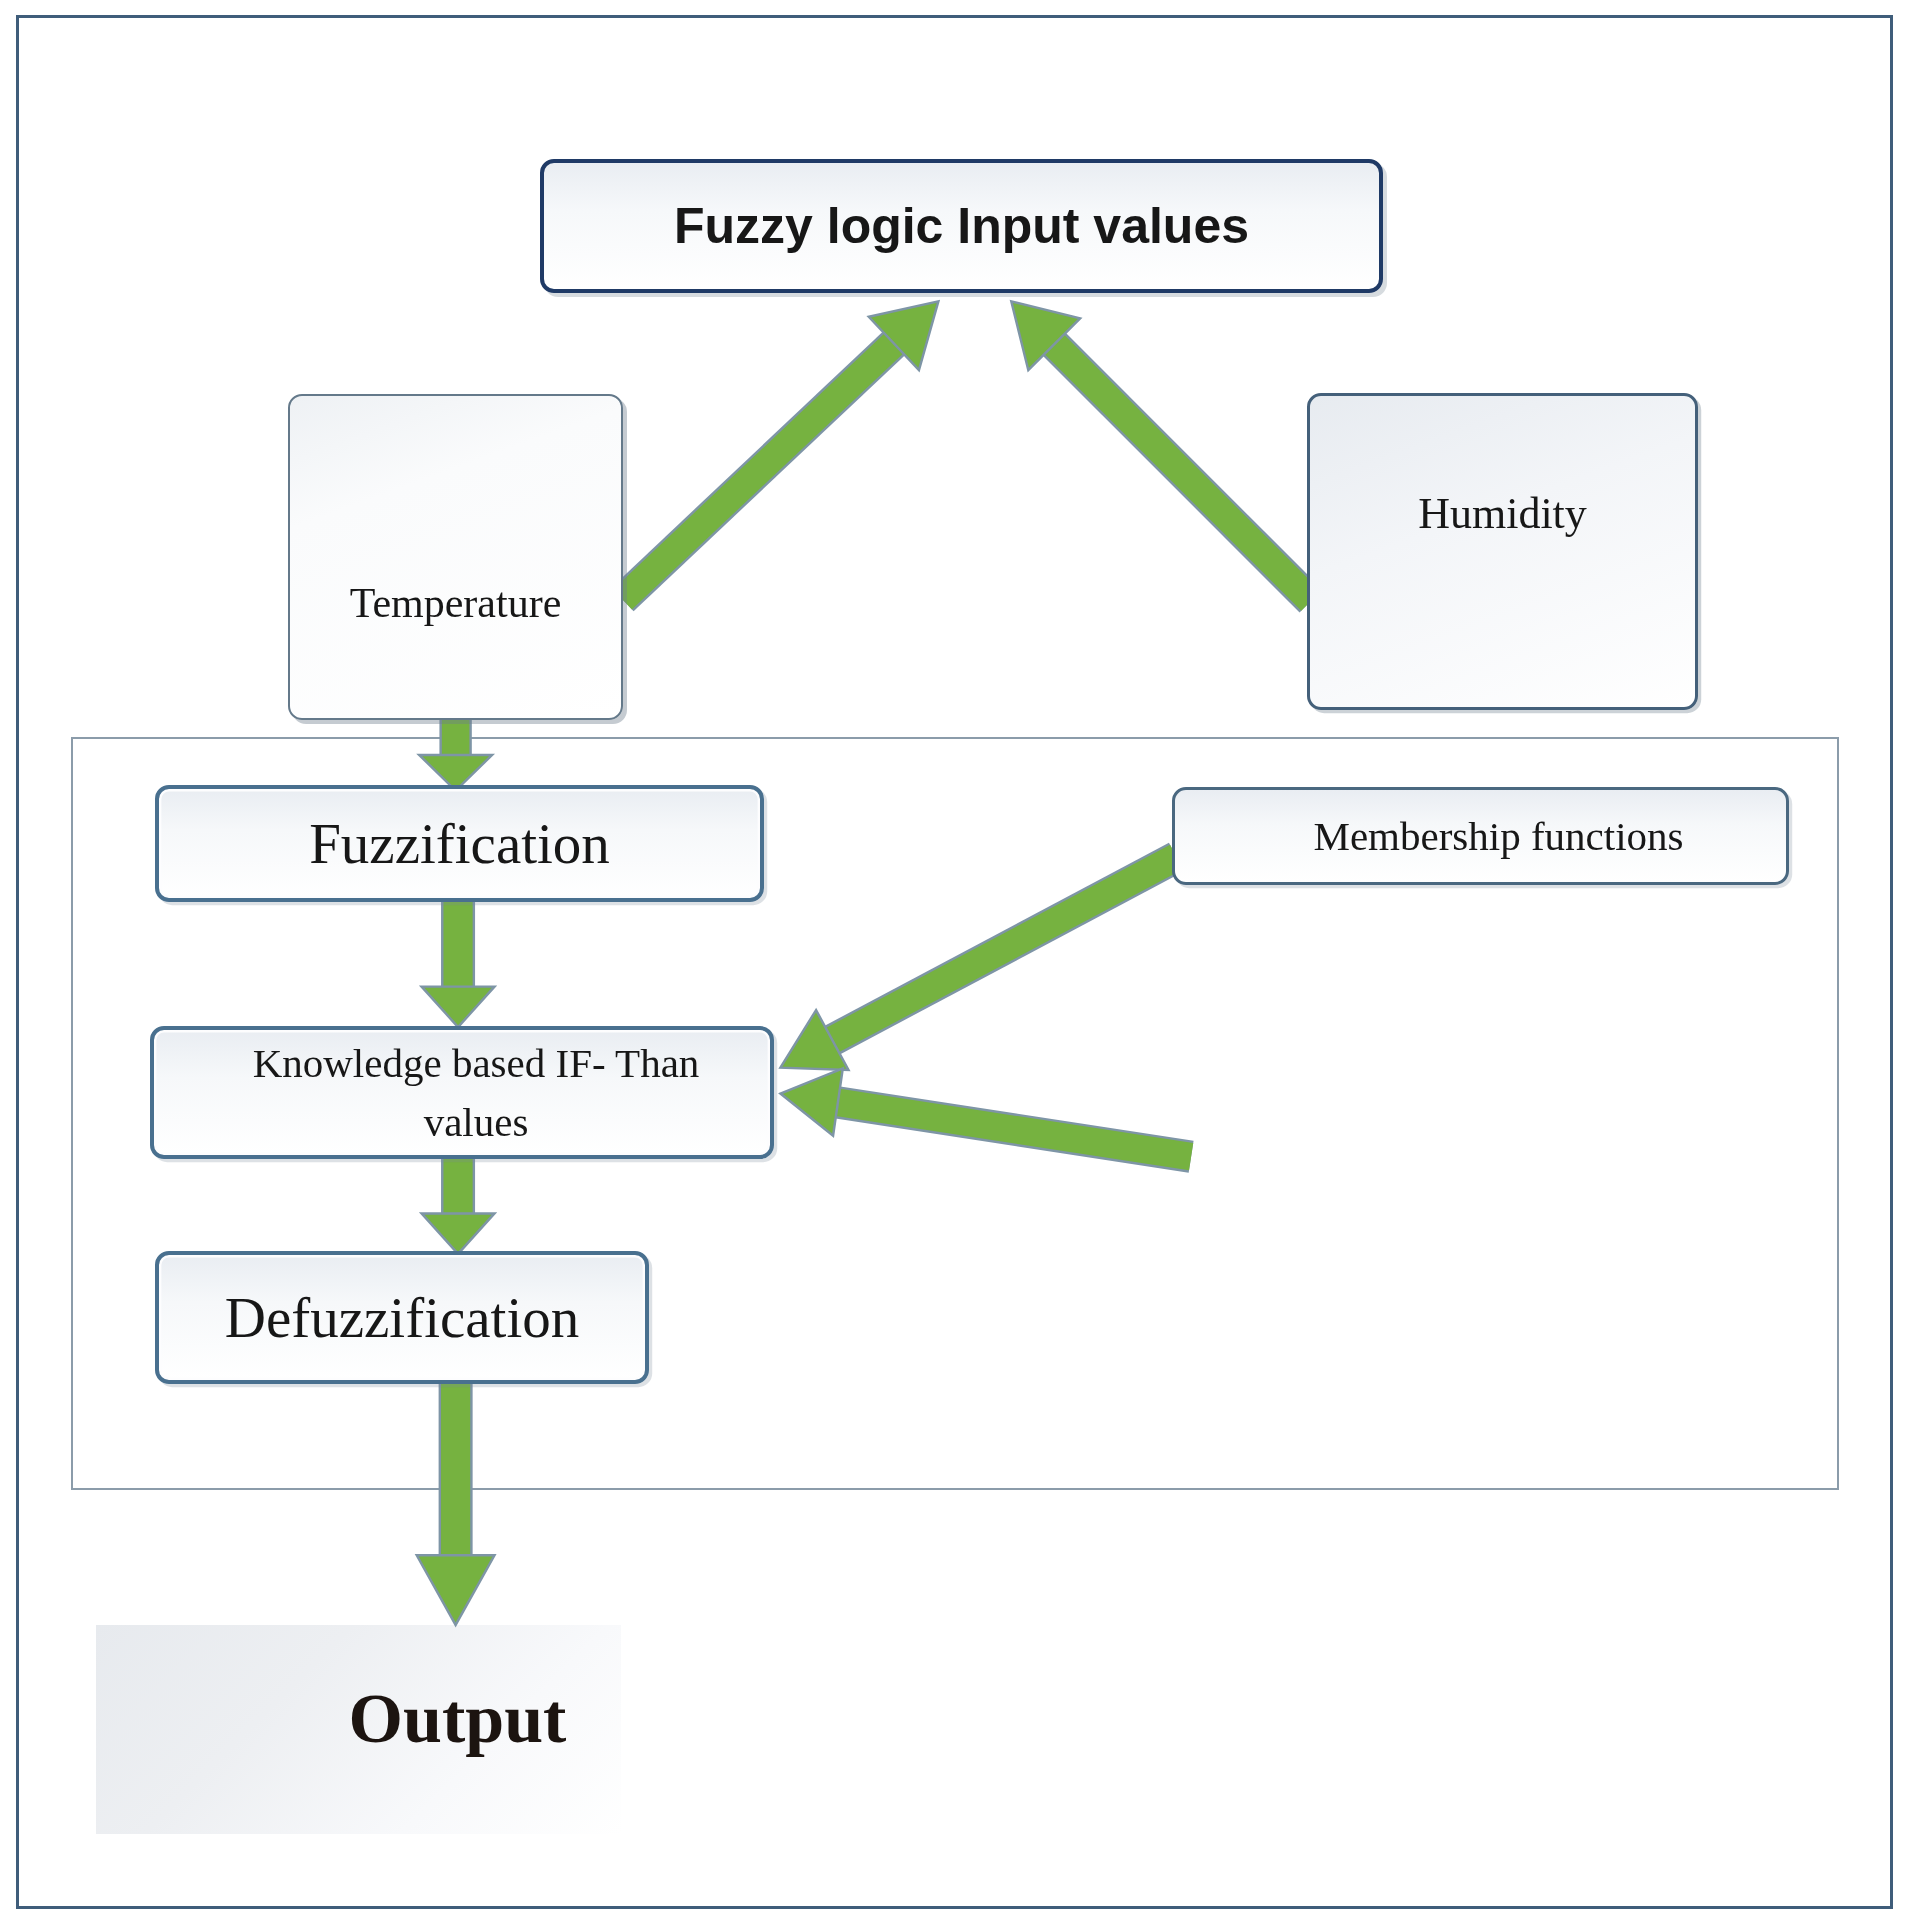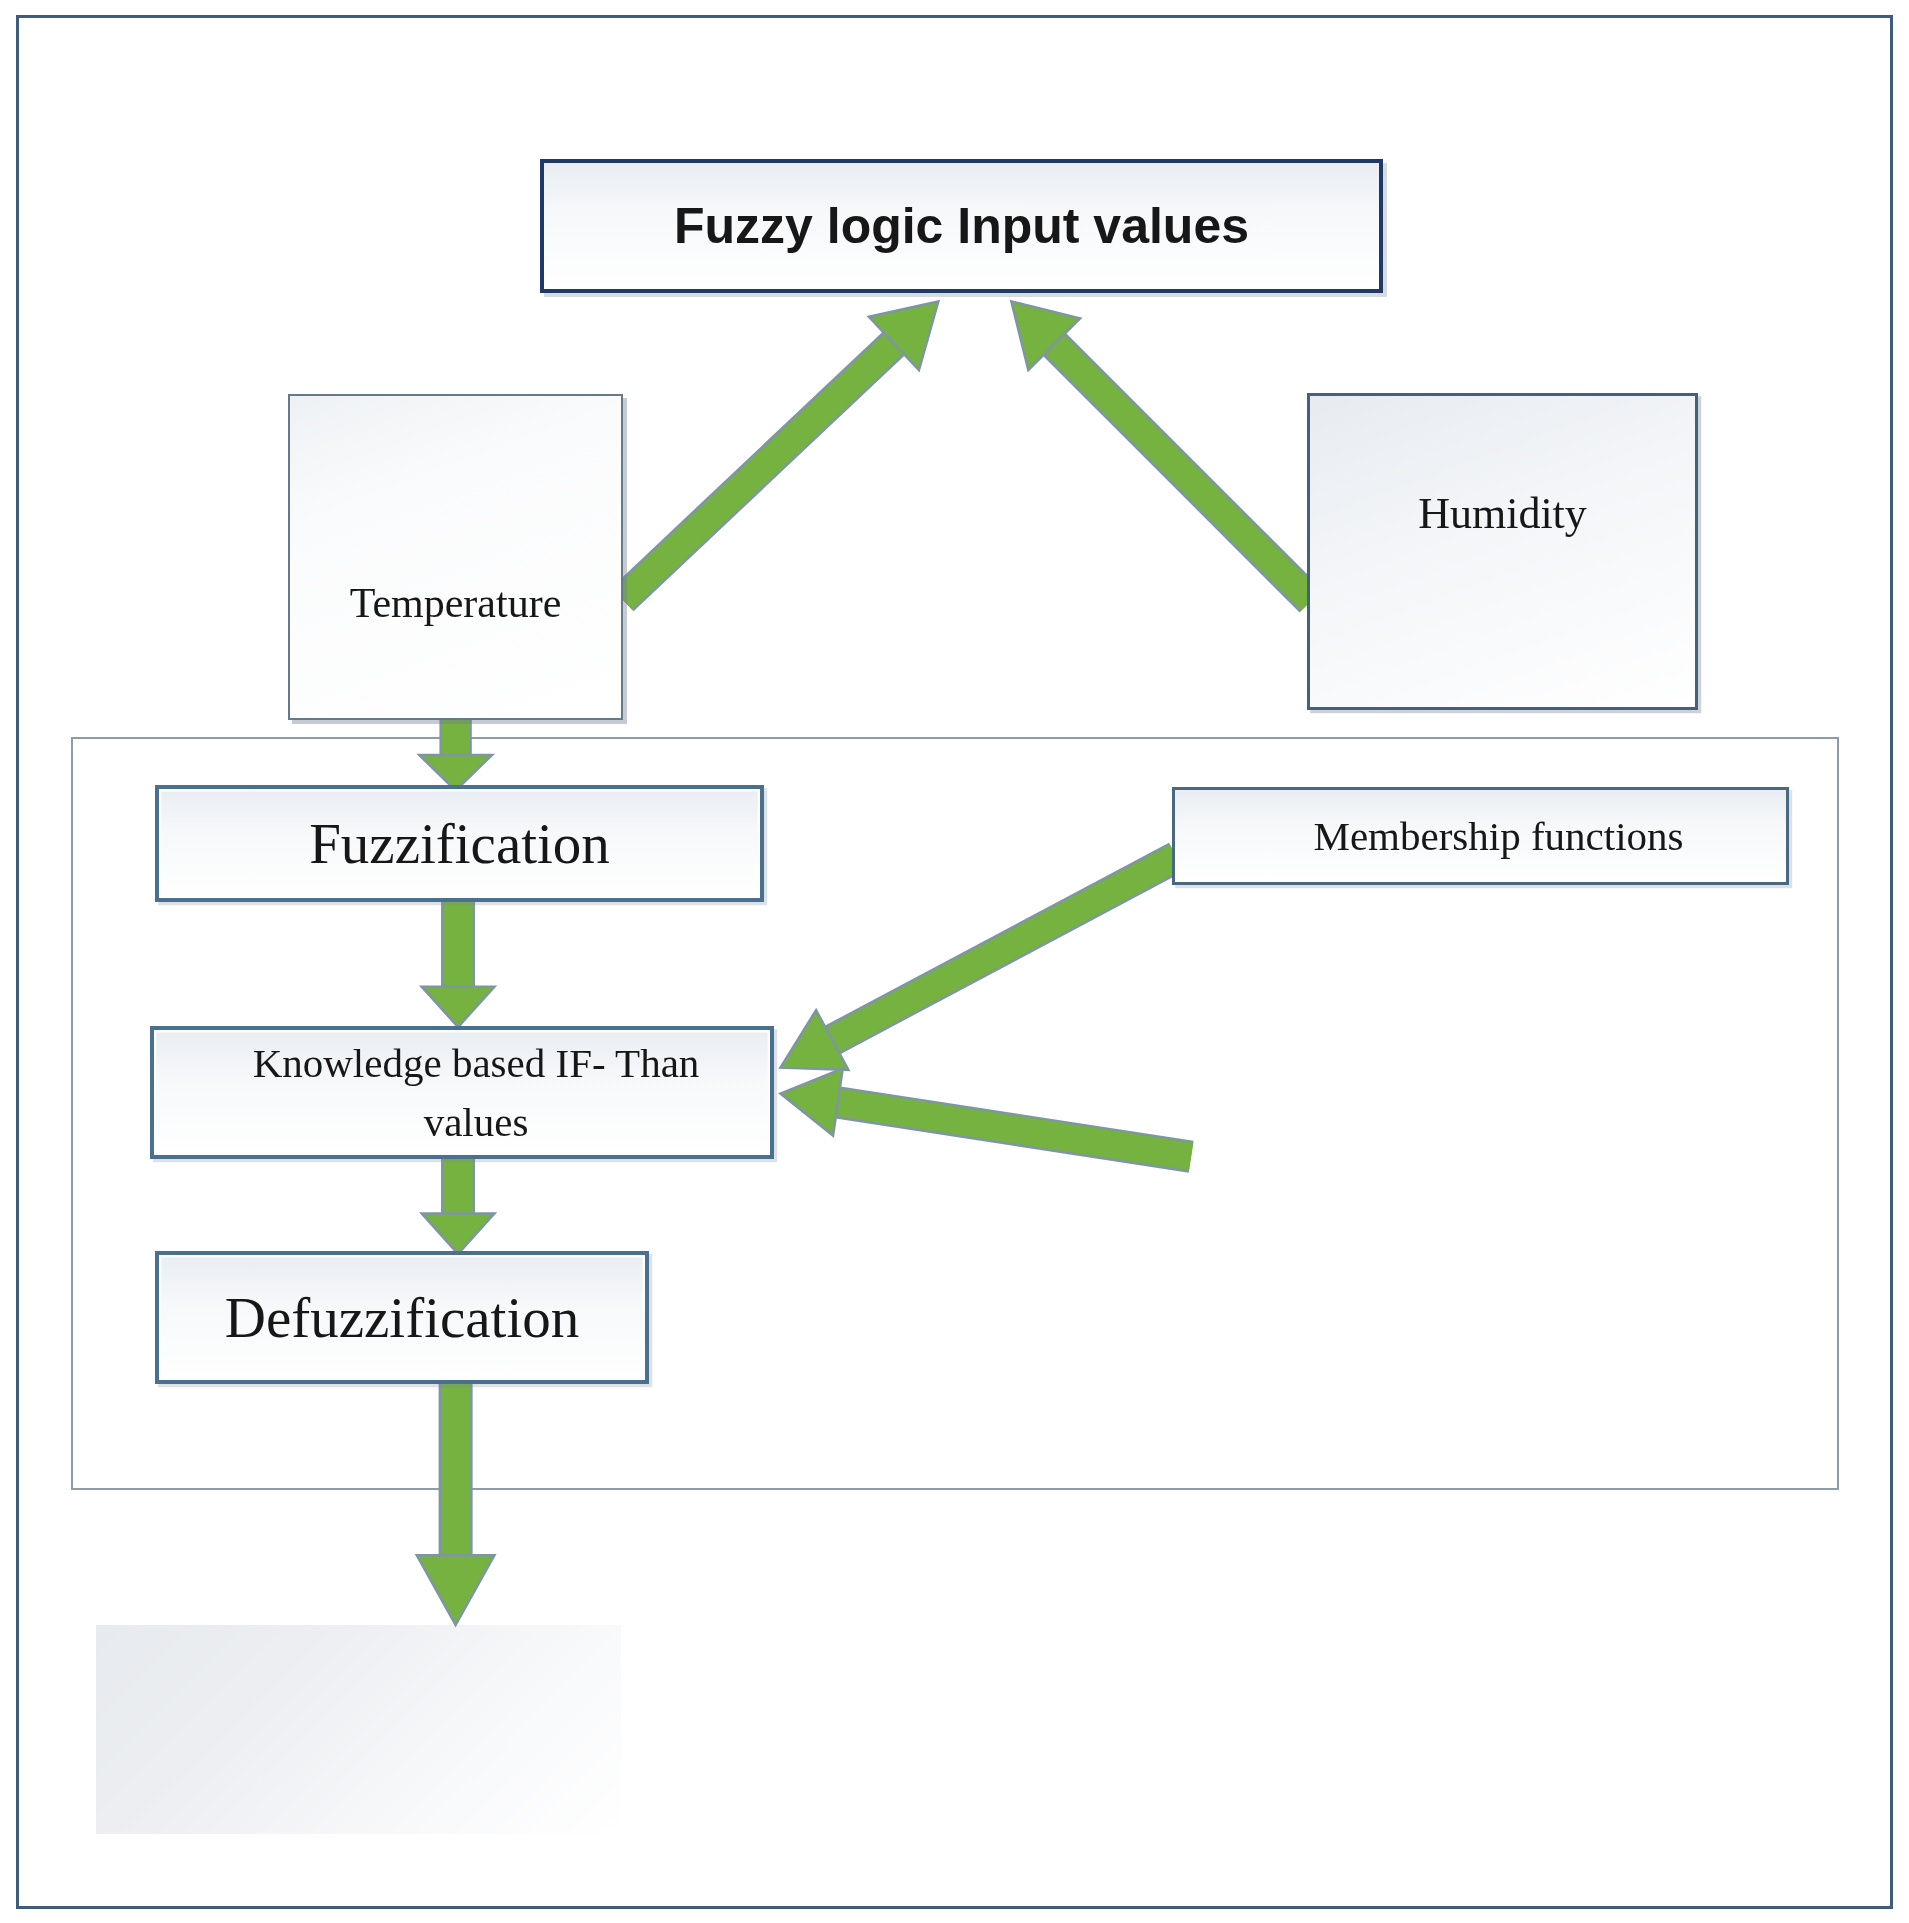--- a/index.html
+++ b/index.html
@@ -30,20 +30,21 @@
   .a-in{stroke:var(--arrow-green,#76b240);stroke-width:36;fill:none;}
   .a-out.thin{stroke-width:40;}
   .a-in.thin{stroke-width:34;}
   .head{fill:var(--arrow-green,#76b240);stroke:var(--arrow-outline,#7e95a6);stroke-width:3;}
   .node{
     position:absolute;z-index:3;
     display:flex;align-items:center;justify-content:center;
     background:linear-gradient(180deg,var(--box-fill-top,#e9edf2) 0%,#f6f8fa 38%,#ffffff 100%);
     text-align:center;
     box-sizing:border-box;
+    border-radius:14px;
   }
   .node .lbl{display:block;}
   .top-box{
     left:540px;top:159px;width:843px;height:134px;
     border:4.9px solid var(--navy-border,#1f3a66);
     box-shadow:4px 4px 0 rgba(120,135,150,.30);
     font-family:"Liberation Sans","DejaVu Sans",sans-serif;
     font-weight:700;font-size:50px;letter-spacing:0;
   }
   .temperature-box{
@@ -191,15 +192,16 @@
   <div class="node defuzzification-box">
     <span class="lbl">Defuzzification</span>
   </div>
 
   <div class="node membership-box">
     <span class="lbl">Membership functions</span>
   </div>
 
 
   <div class="output-panel"></div>
+  <div class="output-text">Output</div>
 
 </div>
 
 
 </body></html>

